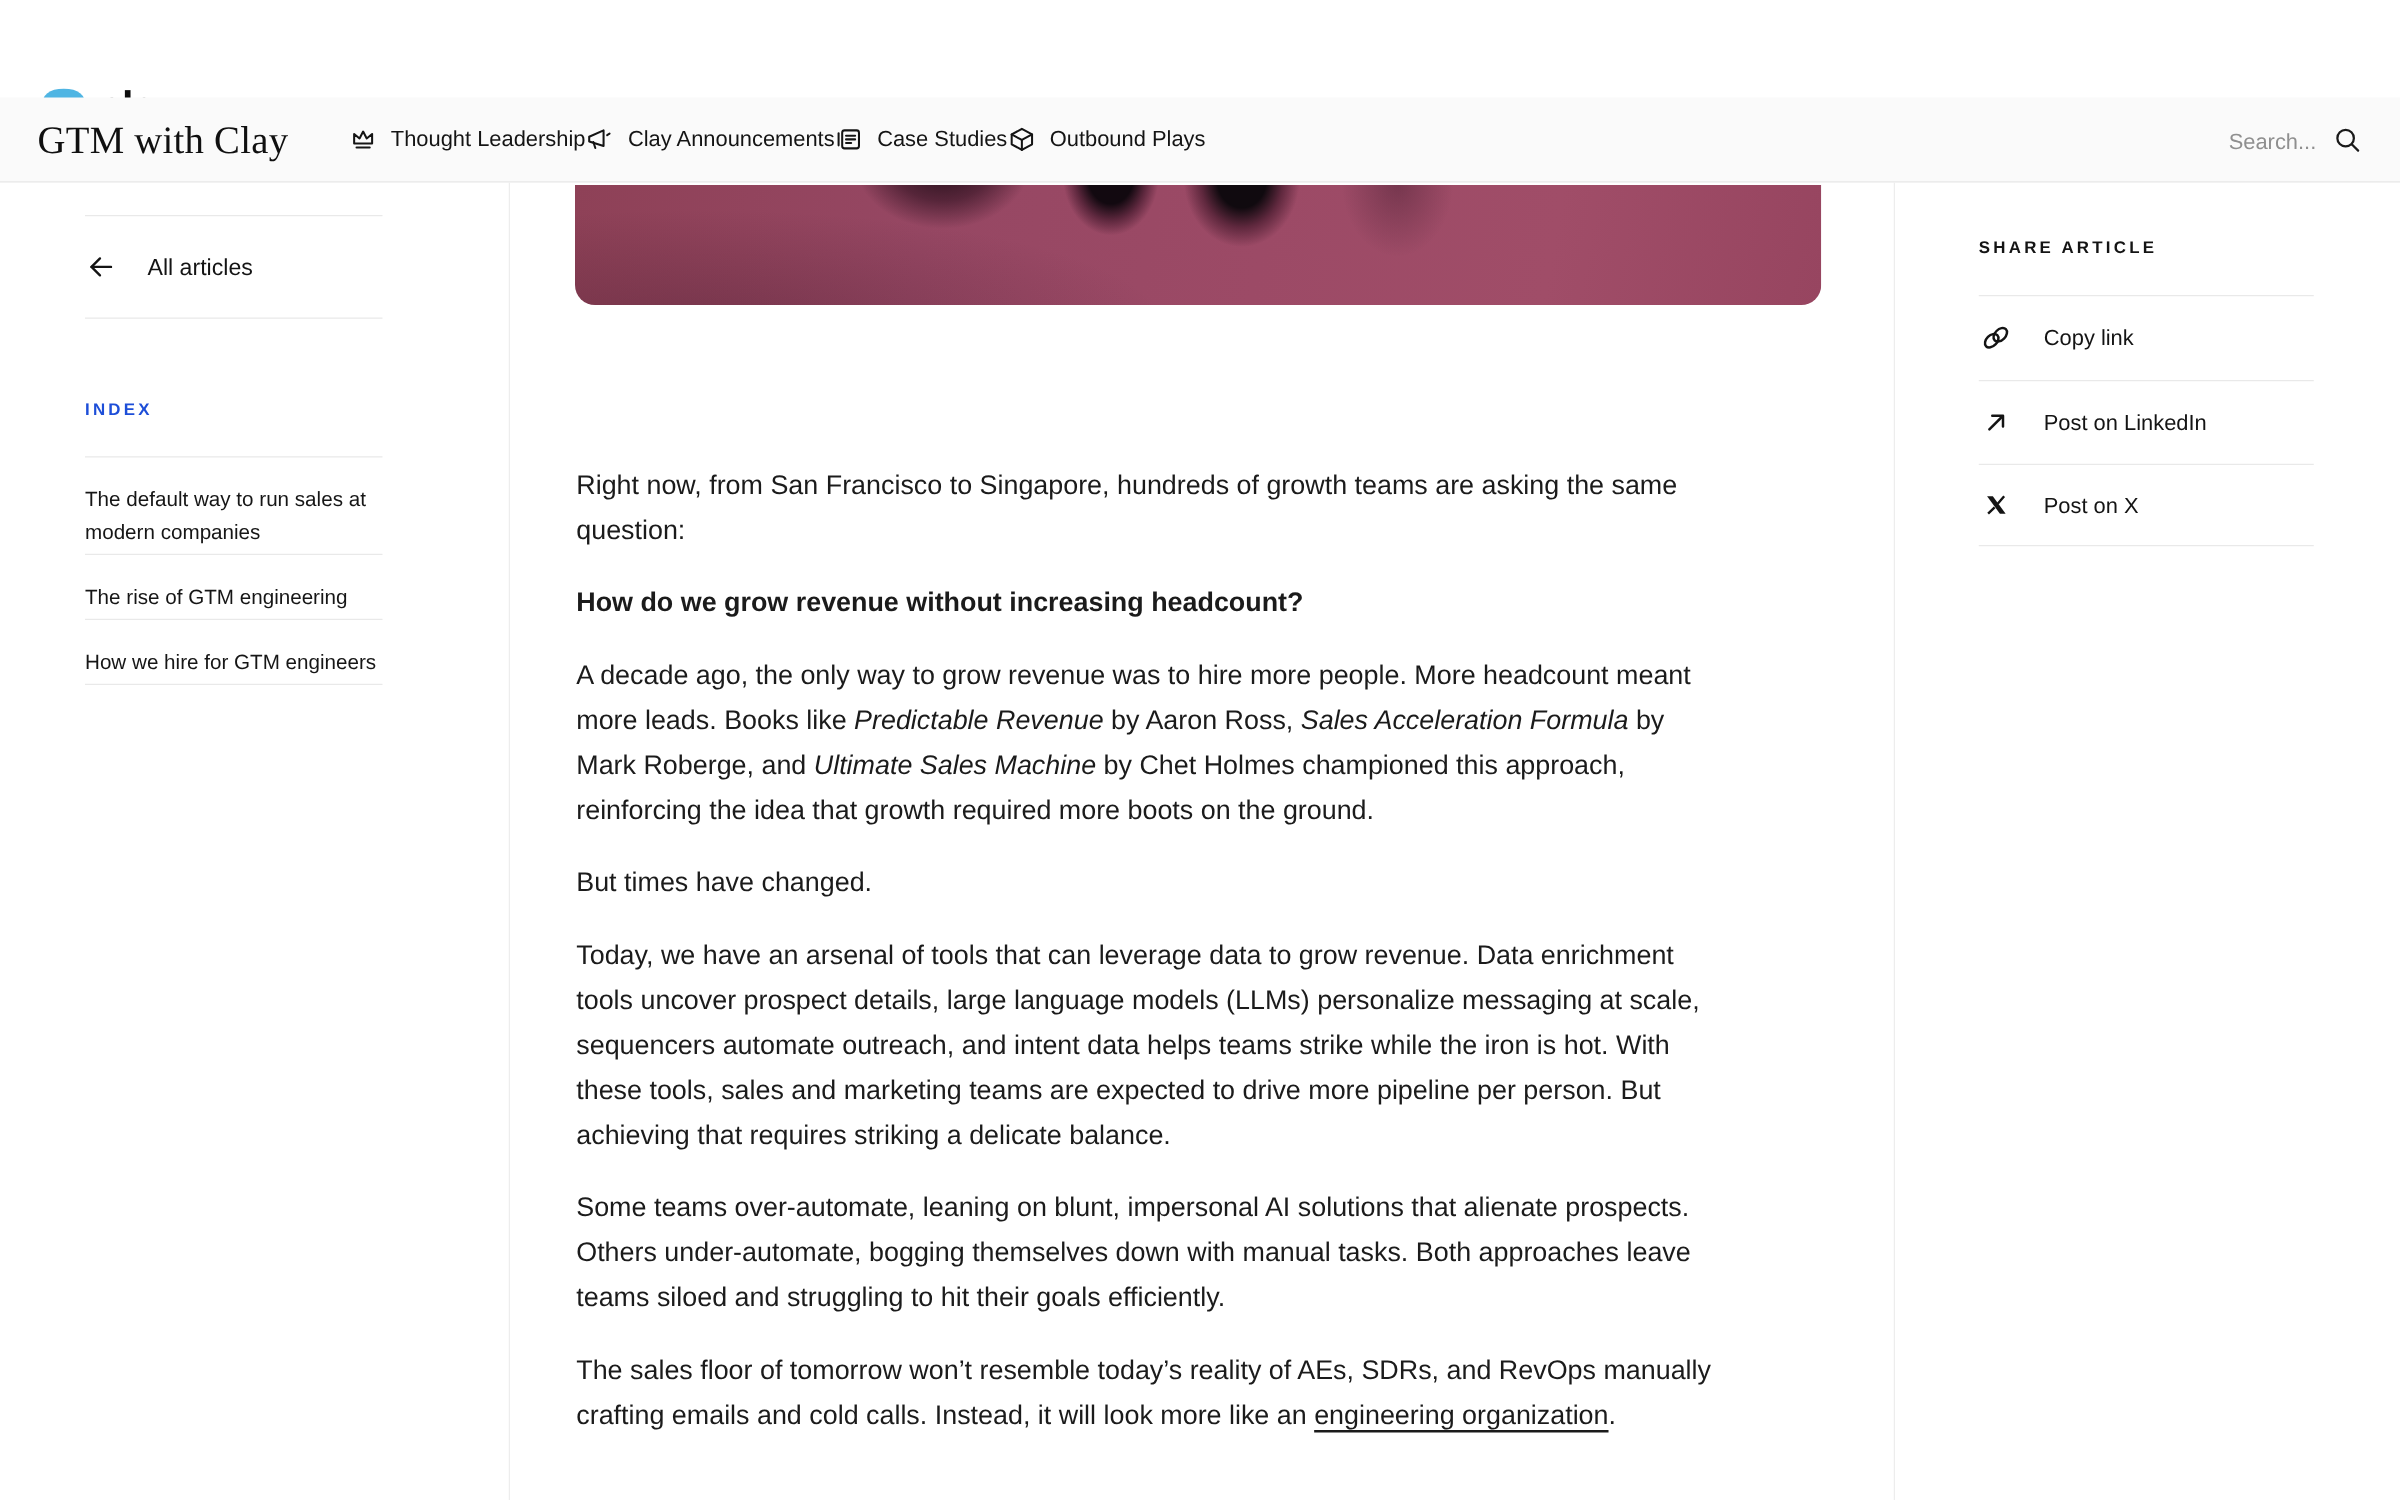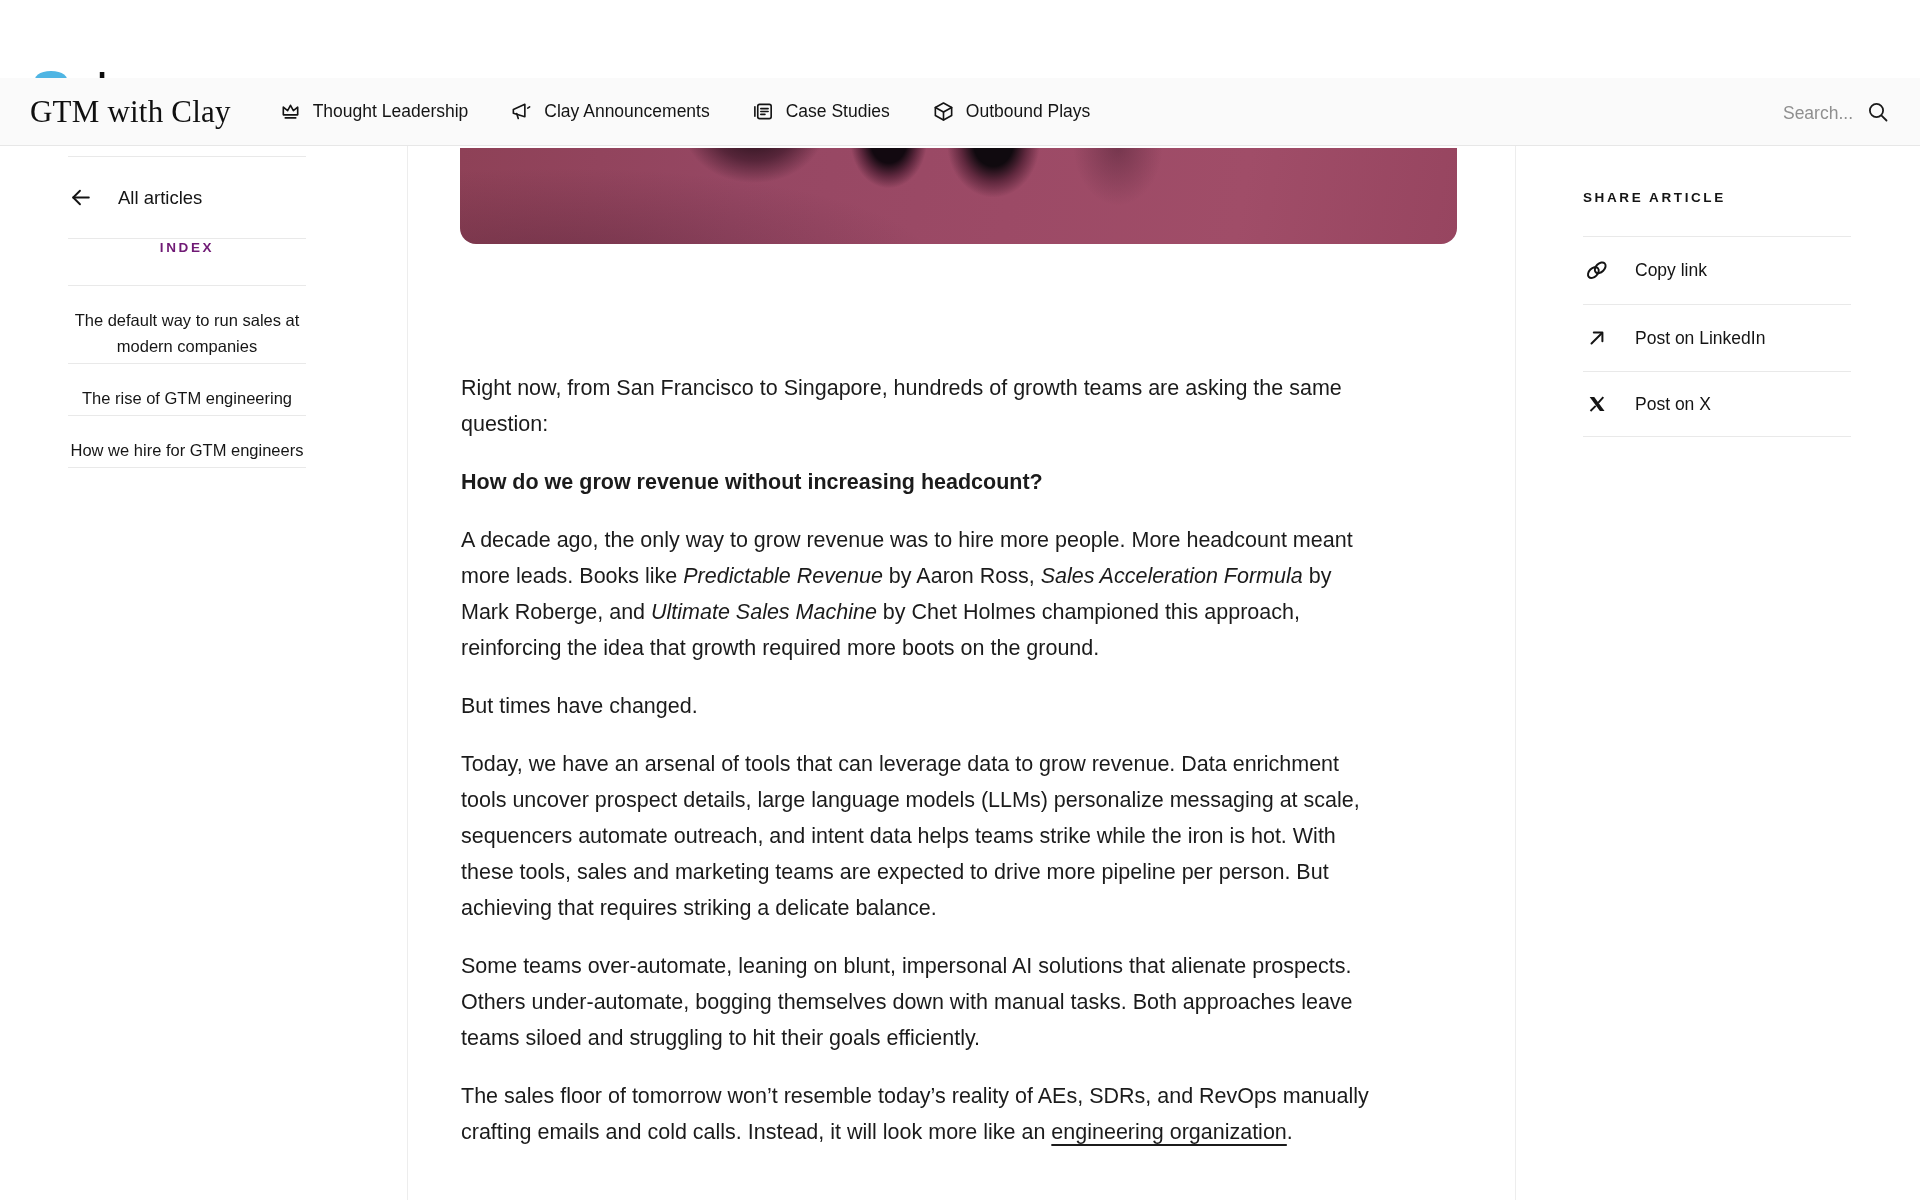--- a/index.html
+++ b/index.html
@@ -32,21 +32,21 @@
     border:none; cursor:pointer; font-family:inherit;
   }
 
   
   .subnav {
     position:absolute; top:78px; left:0; right:0; height:68px;
     background:#fafafa; border-bottom:1px solid #e7e7e7;
     display:flex; align-items:center; padding:0 30px; z-index:5;
   }
   .brand { font-family:"Liberation Serif","DejaVu Serif",serif; font-size:31px; color:#101010; letter-spacing:0.2px; white-space:nowrap; cursor:pointer; }
-  .subnav-items { display:flex; align-items:flex-end; gap:42px; margin-left:48px; }
+  .subnav-items { display:flex; align-items:flex-end; margin-left:48px; }
   .subnav-item { display:flex; align-items:center; gap:11px; font-size:17.5px; color:#141414; cursor:pointer; white-space:nowrap; }
   .search { margin-left:auto; display:flex; align-items:flex-end; gap:13px; }
   .search-input { border:none; background:transparent; outline:none; font-size:17.5px; width:92px; text-align:right; color:#555; font-family:inherit; }
   .search-input::placeholder { color:#8f8f8f; opacity:1; }
 
   
   .body-area { position:absolute; top:146px; left:0; right:0; height:1054px; background:#fff; }
   .vline { position:absolute; top:0; bottom:0; width:1px; background:#ededed; }
   .vline-left { left:407px; }
   .vline-right { left:1515px; }
@@ -58,26 +58,26 @@
     background:
       radial-gradient(95px 75px at 29.5% -22%, rgba(14,5,11,0.9) 0%, rgba(44,15,30,0.6) 45%, rgba(150,70,95,0) 75%),
       radial-gradient(48px 60px at 43% -8%, #120910 0%, #120910 38%, rgba(62,22,41,0.65) 60%, rgba(150,70,95,0) 80%),
       radial-gradient(58px 68px at 53.5% -5%, #100a0f 0%, #100a0f 34%, rgba(70,26,45,0.7) 57%, rgba(150,70,95,0) 80%),
       radial-gradient(64px 85px at 66% -2%, rgba(52,20,37,0.38) 0%, rgba(150,70,95,0) 70%),
       radial-gradient(520px 130px at 10% 118%, rgba(72,28,47,0.38) 0%, rgba(150,70,95,0) 72%),
       linear-gradient(100deg, #8e4157 0%, #964763 28%, #9c4a66 55%, #a04d68 78%, #974560 100%);
   }
 
   
-  .sidebar { position:absolute; left:68px; top:0; width:238px;text-align:center; }
+  .sidebar { position:absolute; left:68px; top:16px; width:238px; }
   .back-row {
     margin-top:10px; padding:28px 0; border-top:1px solid #e9e9e9; border-bottom:1px solid #e9e9e9;
     display:flex; align-items:center; gap:25px; font-size:18.5px; color:#141414; cursor:pointer;
   }
-  .index-label { font-size:13.5px; font-weight:600; letter-spacing:2.6px; color:#701a75; line-height:17px; }
+  .index-label { margin-top:64px; font-size:13.5px; font-weight:600; letter-spacing:2.6px; color:#1d4ed8; line-height:17px; }
   .index-list { margin-top:29px; border-top:1px solid #e9e9e9; }
   .index-item {
     padding:21px 0 4px; border-bottom:1px solid #e9e9e9;
     font-size:16.5px; line-height:26px; color:#161616; cursor:pointer;
   }
 
   
   .article { position:absolute; left:461px; top:224px; width:912px; font-size:21.5px; line-height:36px; color:#1b1b1b; }
   .article p { margin:0 0 22px; }
   .article .question { font-weight:700; }

